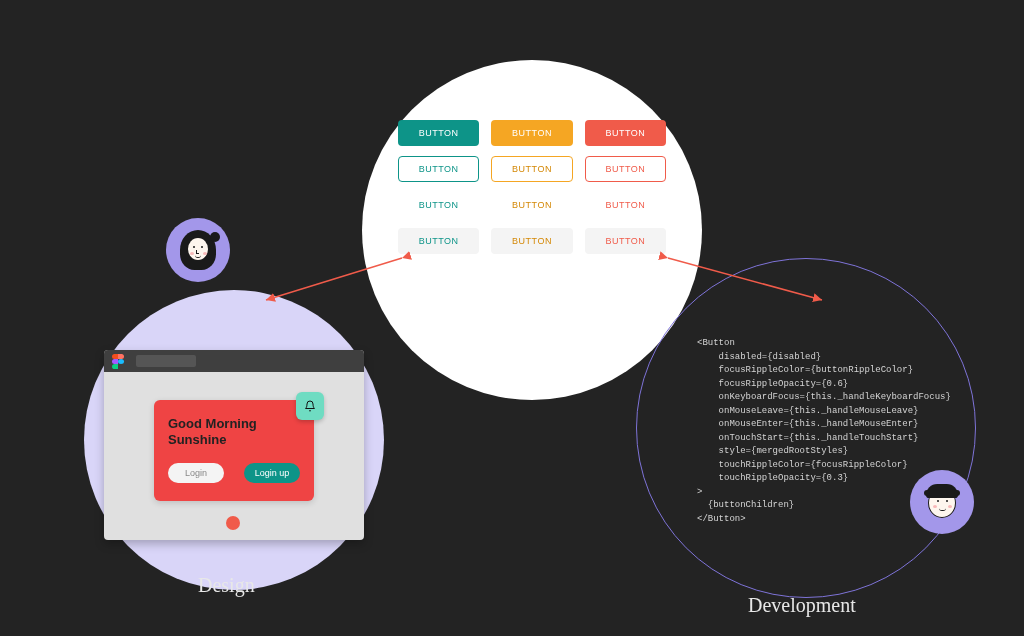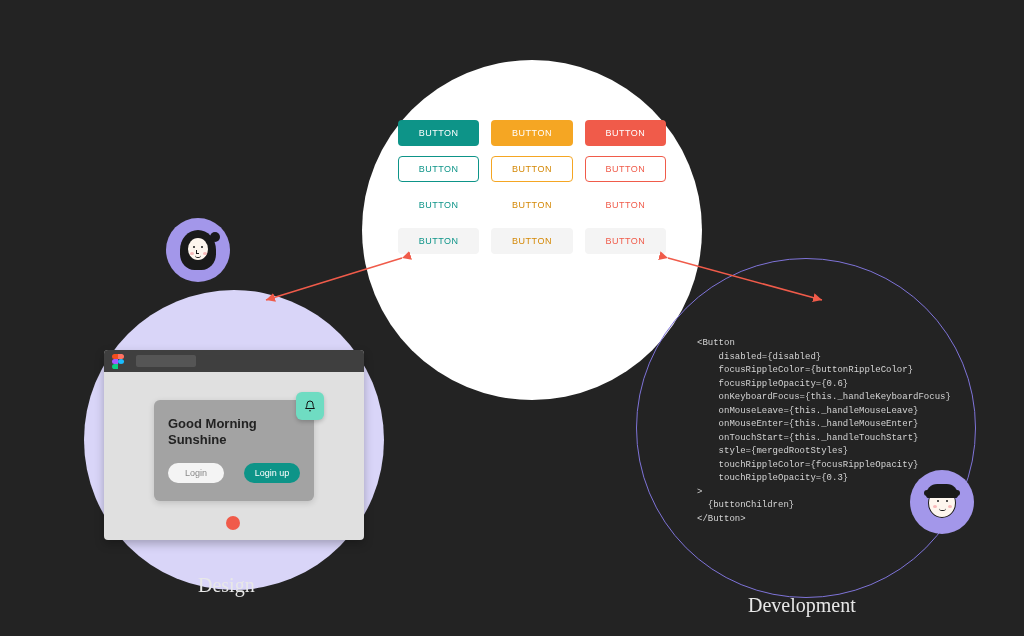--- a/index.html
+++ b/index.html
@@ -90,21 +90,21 @@
   .figma-logo { width:12px; height:14px; position:relative; }
   .figma-logo span{position:absolute;width:6px;height:5px;}
   .fl1{background:#f24e1e;border-radius:3px 0 0 3px;left:0;top:0;}
   .fl2{background:#ff7262;border-radius:0 3px 3px 0;left:6px;top:0;}
   .fl3{background:#a259ff;border-radius:3px 0 0 3px;left:0;top:5px;}
   .fl4{background:#1abcfe;border-radius:50%;left:6px;top:5px;}
   .fl5{background:#0acf83;border-radius:3px 0 0 50%;left:0;top:10px;}
   .tab { width:60px; height:12px; background:#555; border-radius:2px; }
   .card {
     position:absolute; left:50px; top:50px; width:160px;
-    background:#a3a3a3; border-radius:6px; padding:16px 14px 18px;
+    background:#ef4444; border-radius:6px; padding:16px 14px 18px;
     box-shadow:0 2px 6px rgba(0,0,0,.15);
   }
   .card-title { font-size:13px; font-weight:700; color:#222; line-height:1.25; }
   .card-row { display:flex; gap:20px; margin-top:14px; }
   .pill { flex:1; height:20px; border-radius:999px; display:flex; align-items:center; justify-content:center; font-size:9px; }
   .pill-login  { background:#f4f4f4; color:#888; }
   .pill-signup { background:#0d9488; color:#fff; }
   .bell-chip {
     position:absolute; right:-10px; top:-8px;
     width:28px; height:28px; background:#6fdcc2; border-radius:6px;
@@ -232,21 +232,21 @@
 <div class="dev-circle">
   <div class="code"><span>&lt;Button</span>
 <span>    disabled={disabled}</span>
 <span>    focusRippleColor={buttonRippleColor}</span>
 <span>    focusRippleOpacity={0.6}</span>
 <span>    onKeyboardFocus={this._handleKeyboardFocus}</span>
 <span>    onMouseLeave={this._handleMouseLeave}</span>
 <span>    onMouseEnter={this._handleMouseEnter}</span>
 <span>    onTouchStart={this._handleTouchStart}</span>
 <span>    style={mergedRootStyles}</span>
-<span>    touchRippleColor={focusRippleOpacity}</span>
+<span>    touchRippleColor={focusRippleColor}</span>
 <span>    touchRippleOpacity={0.3}</span>
 <span>&gt;</span>
 <span>  {buttonChildren}</span>
 <span>&lt;/Button&gt;</span></div>
 </div>
 <div class="dev-label">Development</div>
 
 <div class="avatar avatar-dev">
   <div class="face-m">
     <div class="skin"></div>

